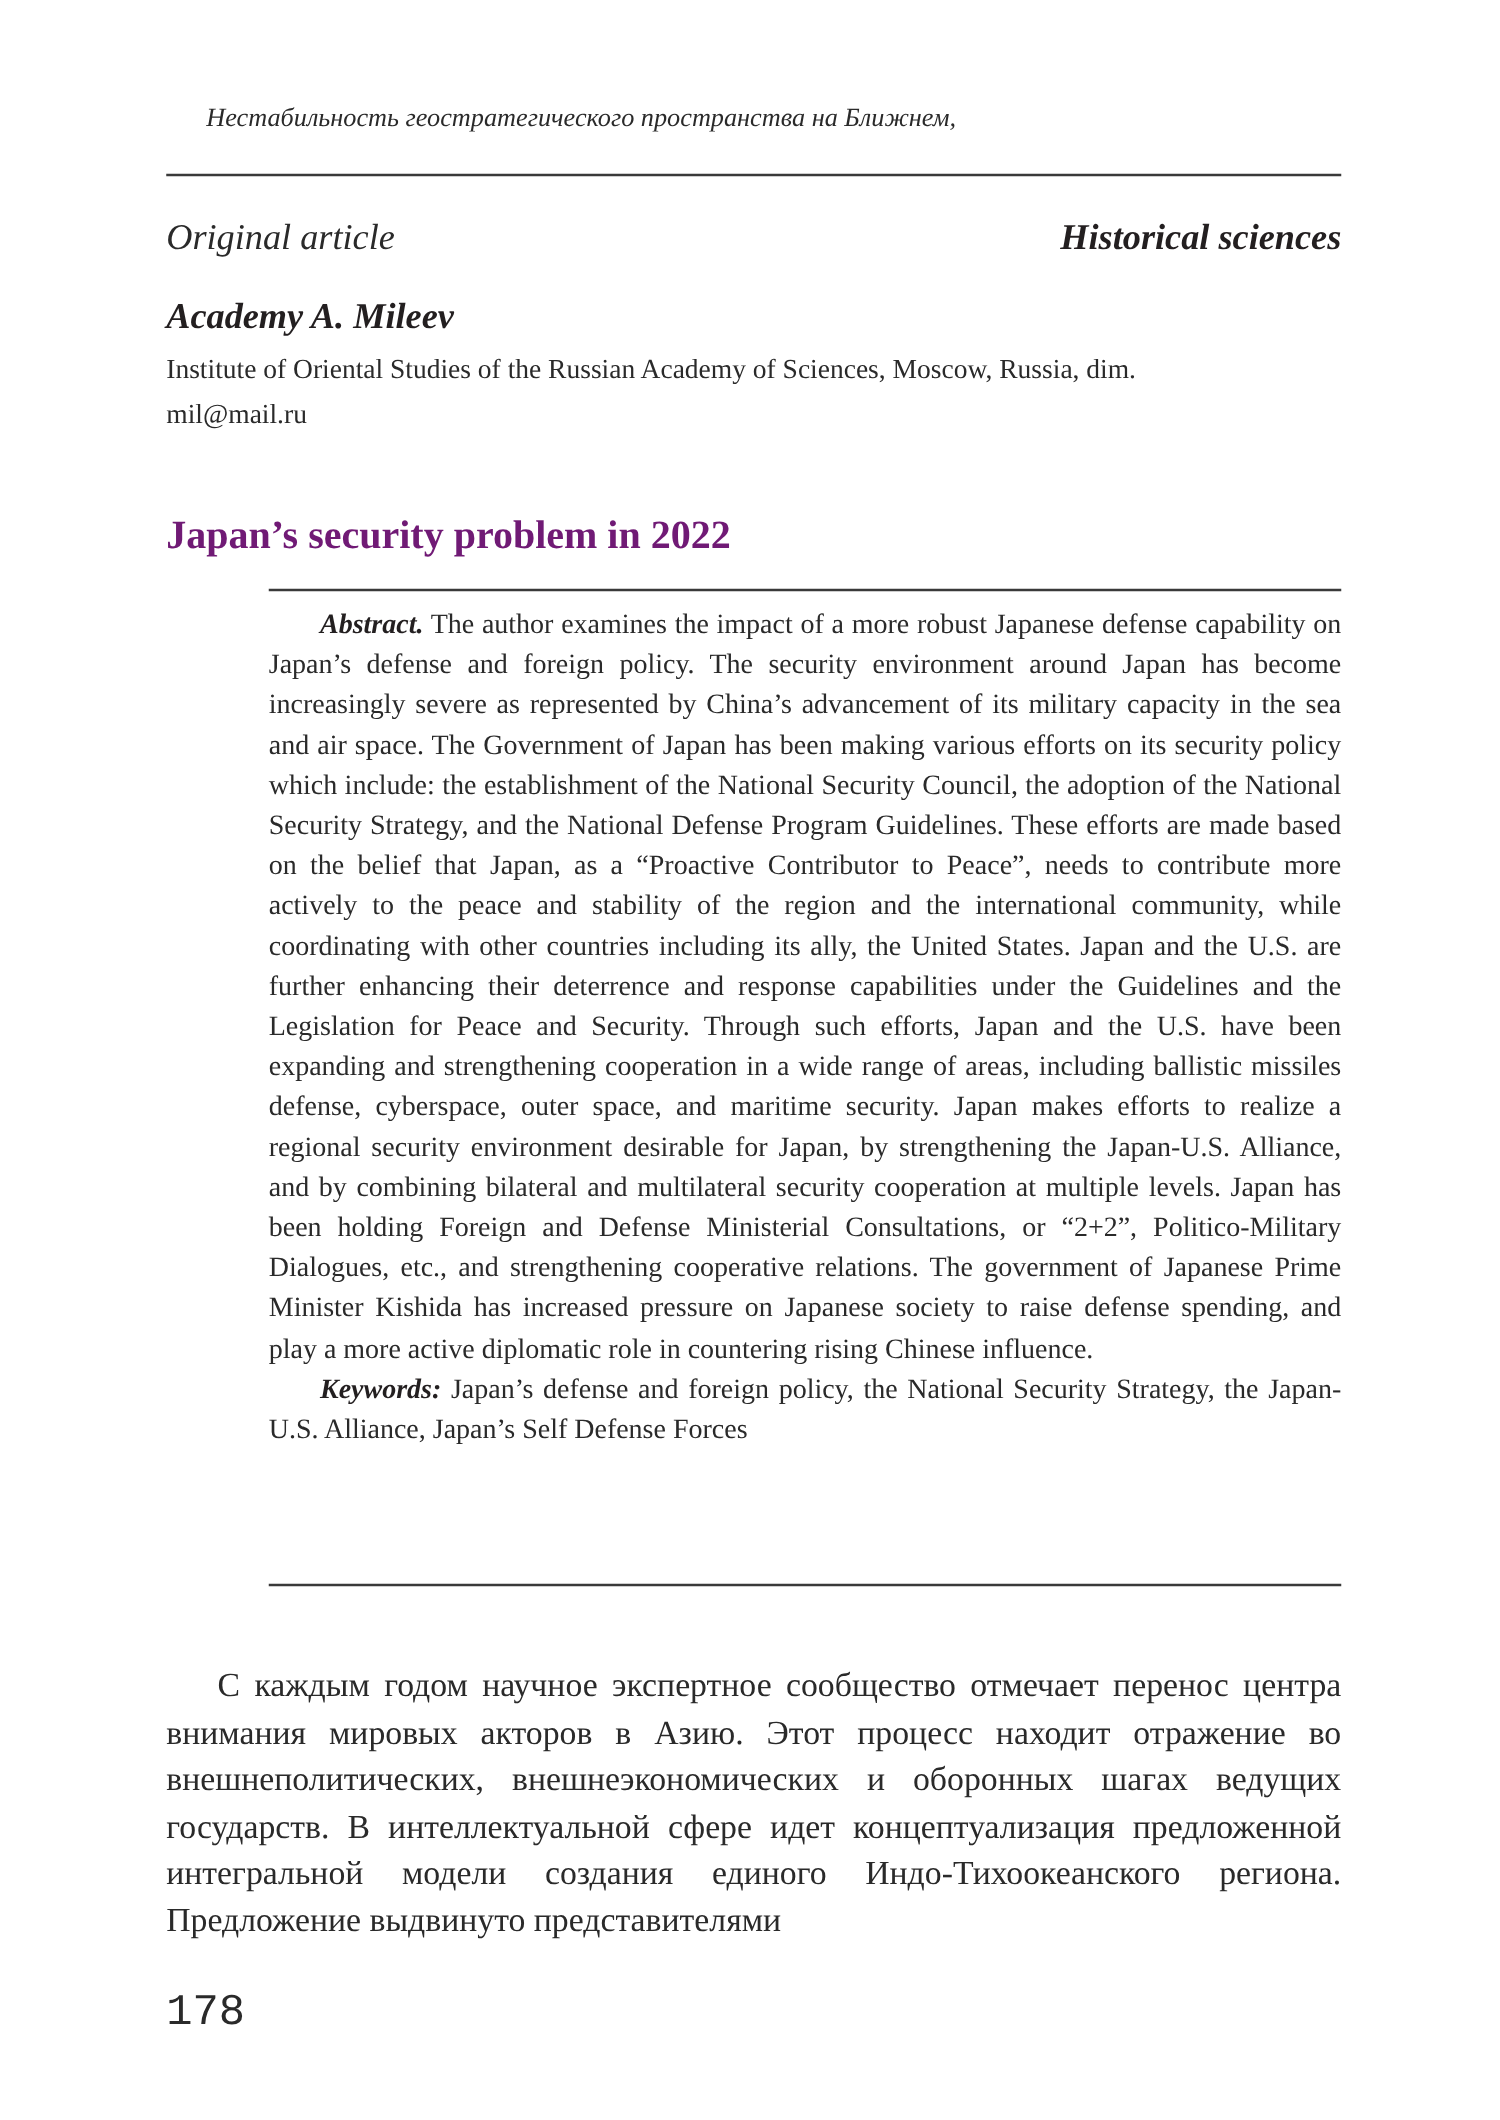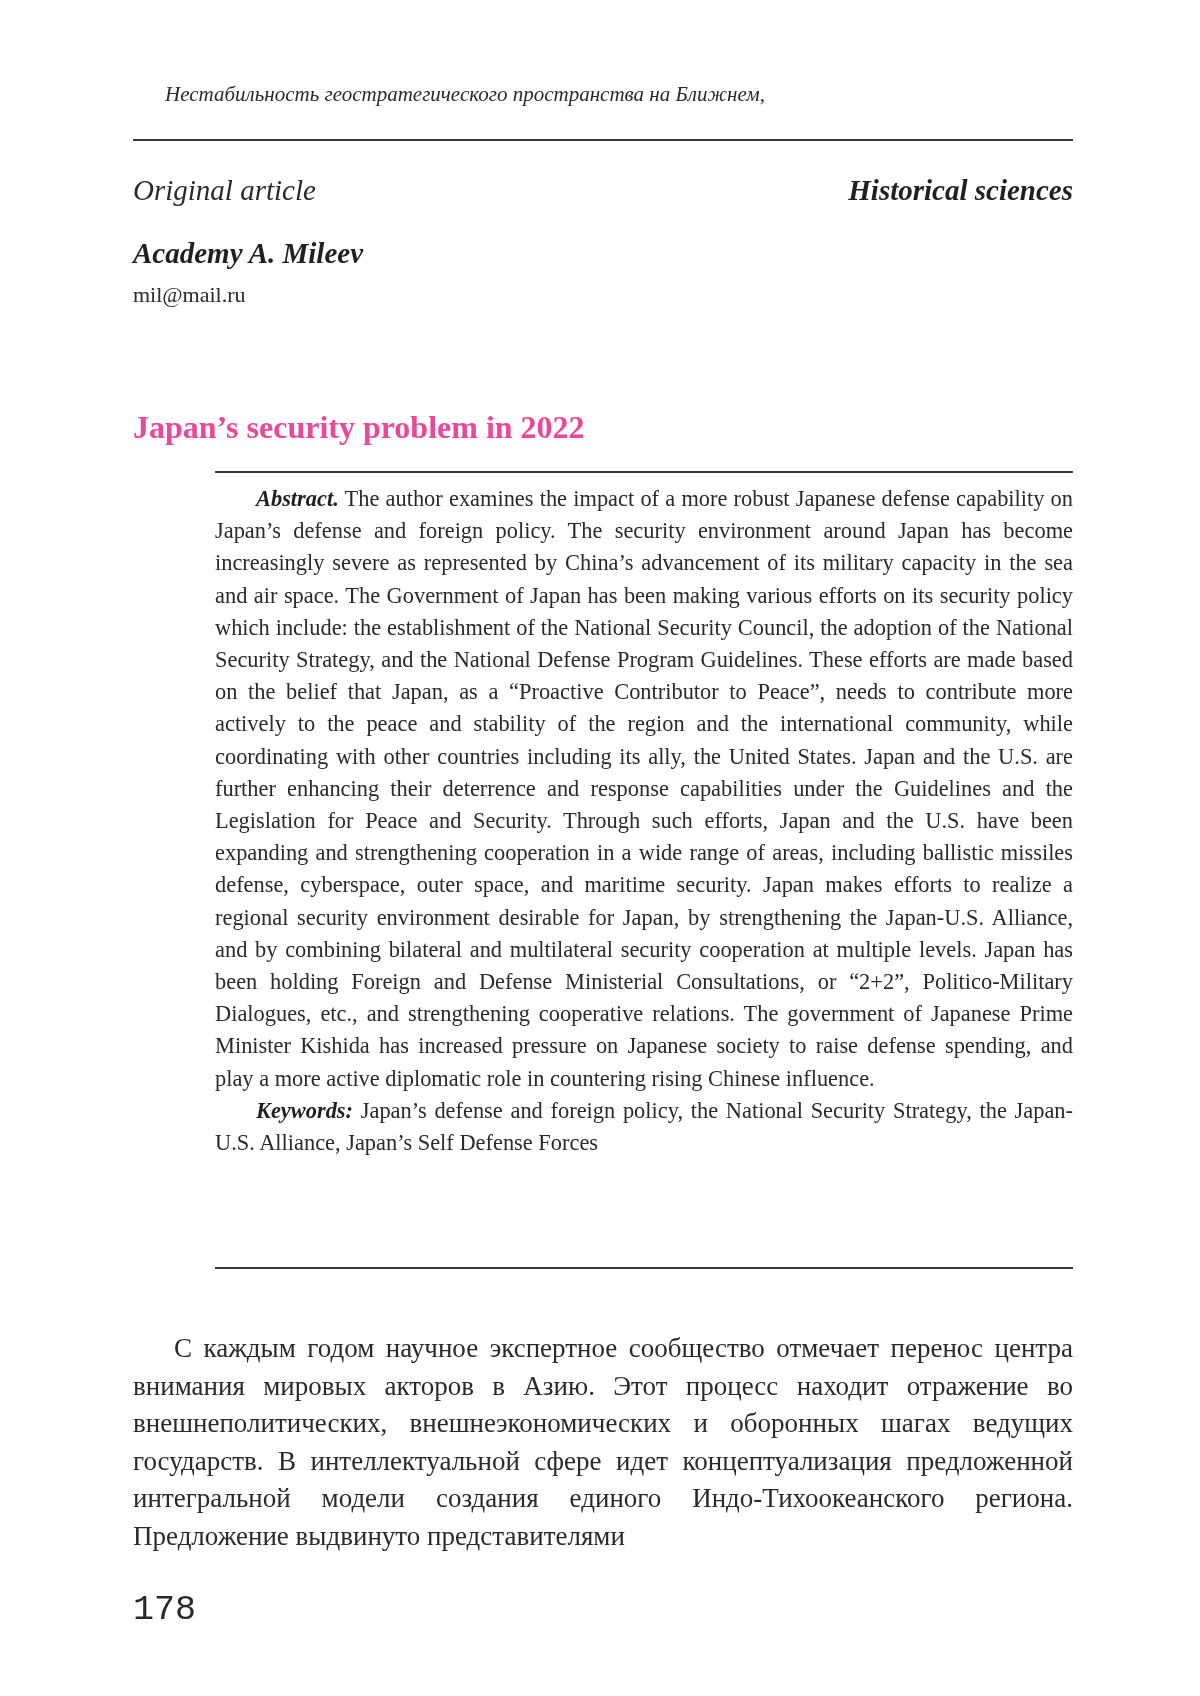--- a/index.html
+++ b/index.html
@@ -22,21 +22,21 @@
       position: absolute; right: 127px; top: 174px; font-style: italic; font-weight: bold; font-size: 29px; color: #231f20;
     }
     .author {
       position: absolute; left: 133px; top: 237px; font-style: italic; font-weight: bold; font-size: 29px;
     }
     .affil {
       position: absolute; left: 133px; top: 277px; width: 945px; font-size: 22px; line-height: 36px; color: #2a2a2a;
     }
     .affil div { white-space: nowrap; }
     .title {
-      position: absolute; left: 133px; top: 409px; font-weight: bold; font-size: 32px; color: #ec4899;
+      position: absolute; left: 133px; top: 409px; font-weight: bold; font-size: 32px; color: #701a75;
     }
     .rule-abs-top, .rule-abs-bottom {
       position: absolute; left: 215px; width: 858px; height: 0; border-top: 2px solid #3a3a3a;
     }
     .rule-abs-top { top: 471px; }
     .rule-abs-bottom { top: 1267px; }
     .abstract {
       position: absolute; left: 215px; top: 483px; width: 858px;
       font-size: 22.4px; line-height: 32.2px; text-align: justify; color: #2a2a2a;
     }
@@ -57,20 +57,21 @@
 <div class="running-head">
   <div>Нестабильность геостратегического пространства на Ближнем,</div>
 </div>
 <div class="rule-top"></div>
 
 <div class="article-type">Original article</div>
 <div class="field">Historical sciences</div>
 
 <div class="author">Academy A. Mileev</div>
 <div class="affil">
+  <div>Institute of Oriental Studies of the Russian Academy of Sciences, Moscow, Russia, dim.</div>
   <div>mil@mail.ru</div>
 </div>
 
 <div class="title">Japan’s security problem in 2022</div>
 
 <div class="rule-abs-top"></div>
 <div class="abstract">
   <p><span class="lbl">Abstract.</span><span> The author examines the impact of a more robust Japanese defense capability on Japan’s defense and foreign policy. The security environment around Japan has become increasingly severe as represented by China’s advancement of its military capacity in the sea and air space. The Government of Japan has been making various efforts on its security policy which include: the establishment of the National Security Council, the adoption of the National Security Strategy, and the National Defense Program Guidelines. These efforts are made based on the belief that Japan, as a “Proactive Contributor to Peace”, needs to contribute more actively to the peace and stability of the region and the international community, while coordinating with other countries including its ally, the United States. Japan and the U.S. are further enhancing their deterrence and response capabilities under the Guidelines and the Legislation for Peace and Security. Through such efforts, Japan and the U.S. have been expanding and strengthening cooperation in a wide range of areas, including ballistic missiles defense, cyberspace, outer space, and maritime security. Japan makes efforts to realize a regional security environment desirable for Japan, by strengthening the Japan-U.S. Alliance, and by combining bilateral and multilateral security cooperation at multiple levels. Japan has been holding Foreign and Defense Ministerial Consultations, or “2+2”, Politico-Military Dialogues, etc., and strengthening cooperative relations. The government of Japanese Prime Minister Kishida has increased pressure on Japanese society to raise defense spending, and play a more active diplomatic role in countering rising Chinese influence.</span></p>
   <p><span class="lbl">Keywords:</span><span> Japan’s defense and foreign policy, the National Security Strategy, the Japan-U.S. Alliance, Japan’s Self Defense Forces</span></p>
 </div>

